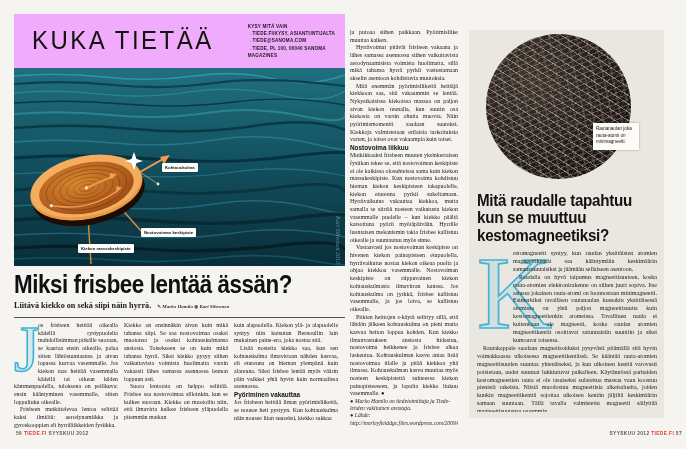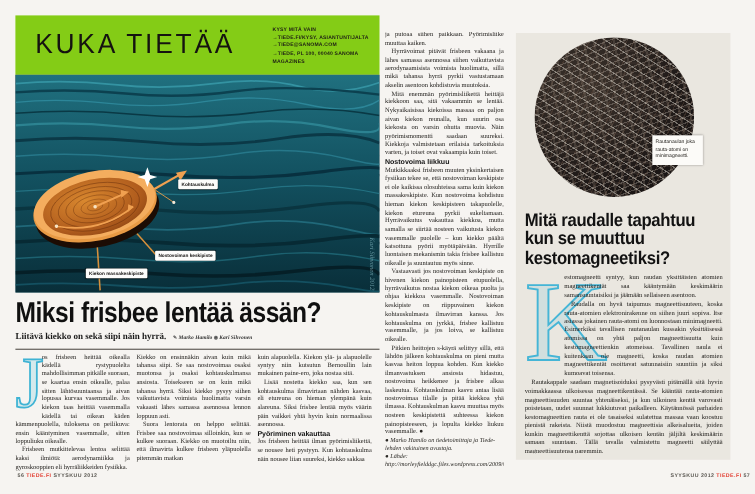--- a/index.html
+++ b/index.html
@@ -6,21 +6,21 @@
   body{
     width:686px;height:449px;position:relative;overflow:hidden;
     background:#f6f4f1;
     font-family:"Liberation Sans",sans-serif;
     -webkit-font-smoothing:antialiased;
   }
   .abs{position:absolute;}
 
   
   .hdr-yellow{
-    left:14px;top:14px;width:331px;height:54px;background:#84cc16;
+    left:14px;top:14px;width:331px;height:54px;background:#f0abfc;
     display:flex;align-items:center;gap:20px;
   }
   .hdr-title{
     font-size:24px;font-weight:400;letter-spacing:2.5px;color:#151310;
     margin-left:18px;white-space:nowrap;transform:scaleY(1.05);transform-origin:left center;
   }
   .hdr-contact{
     margin-left:14px;font-size:4.6px;font-weight:bold;line-height:1.55;color:#1c1a15;
     letter-spacing:.2px;
   }

